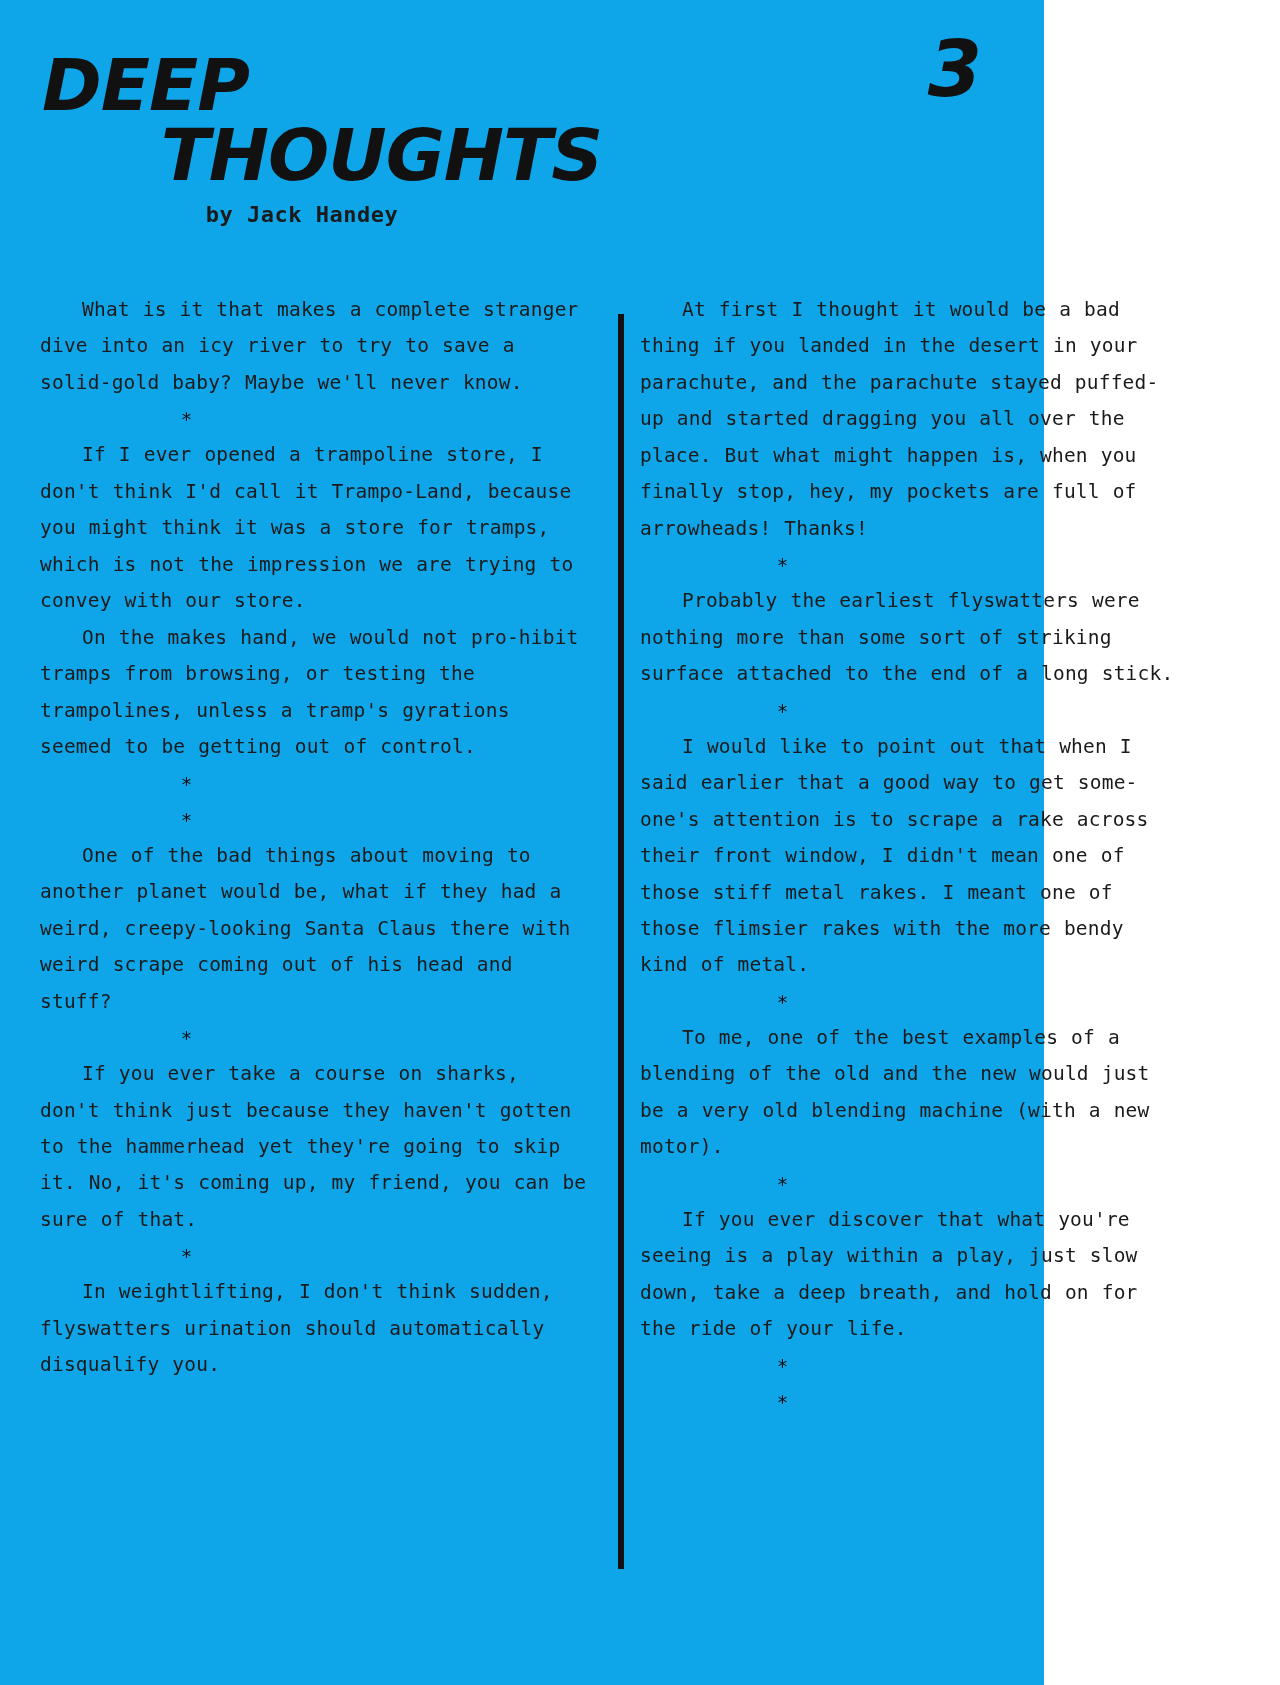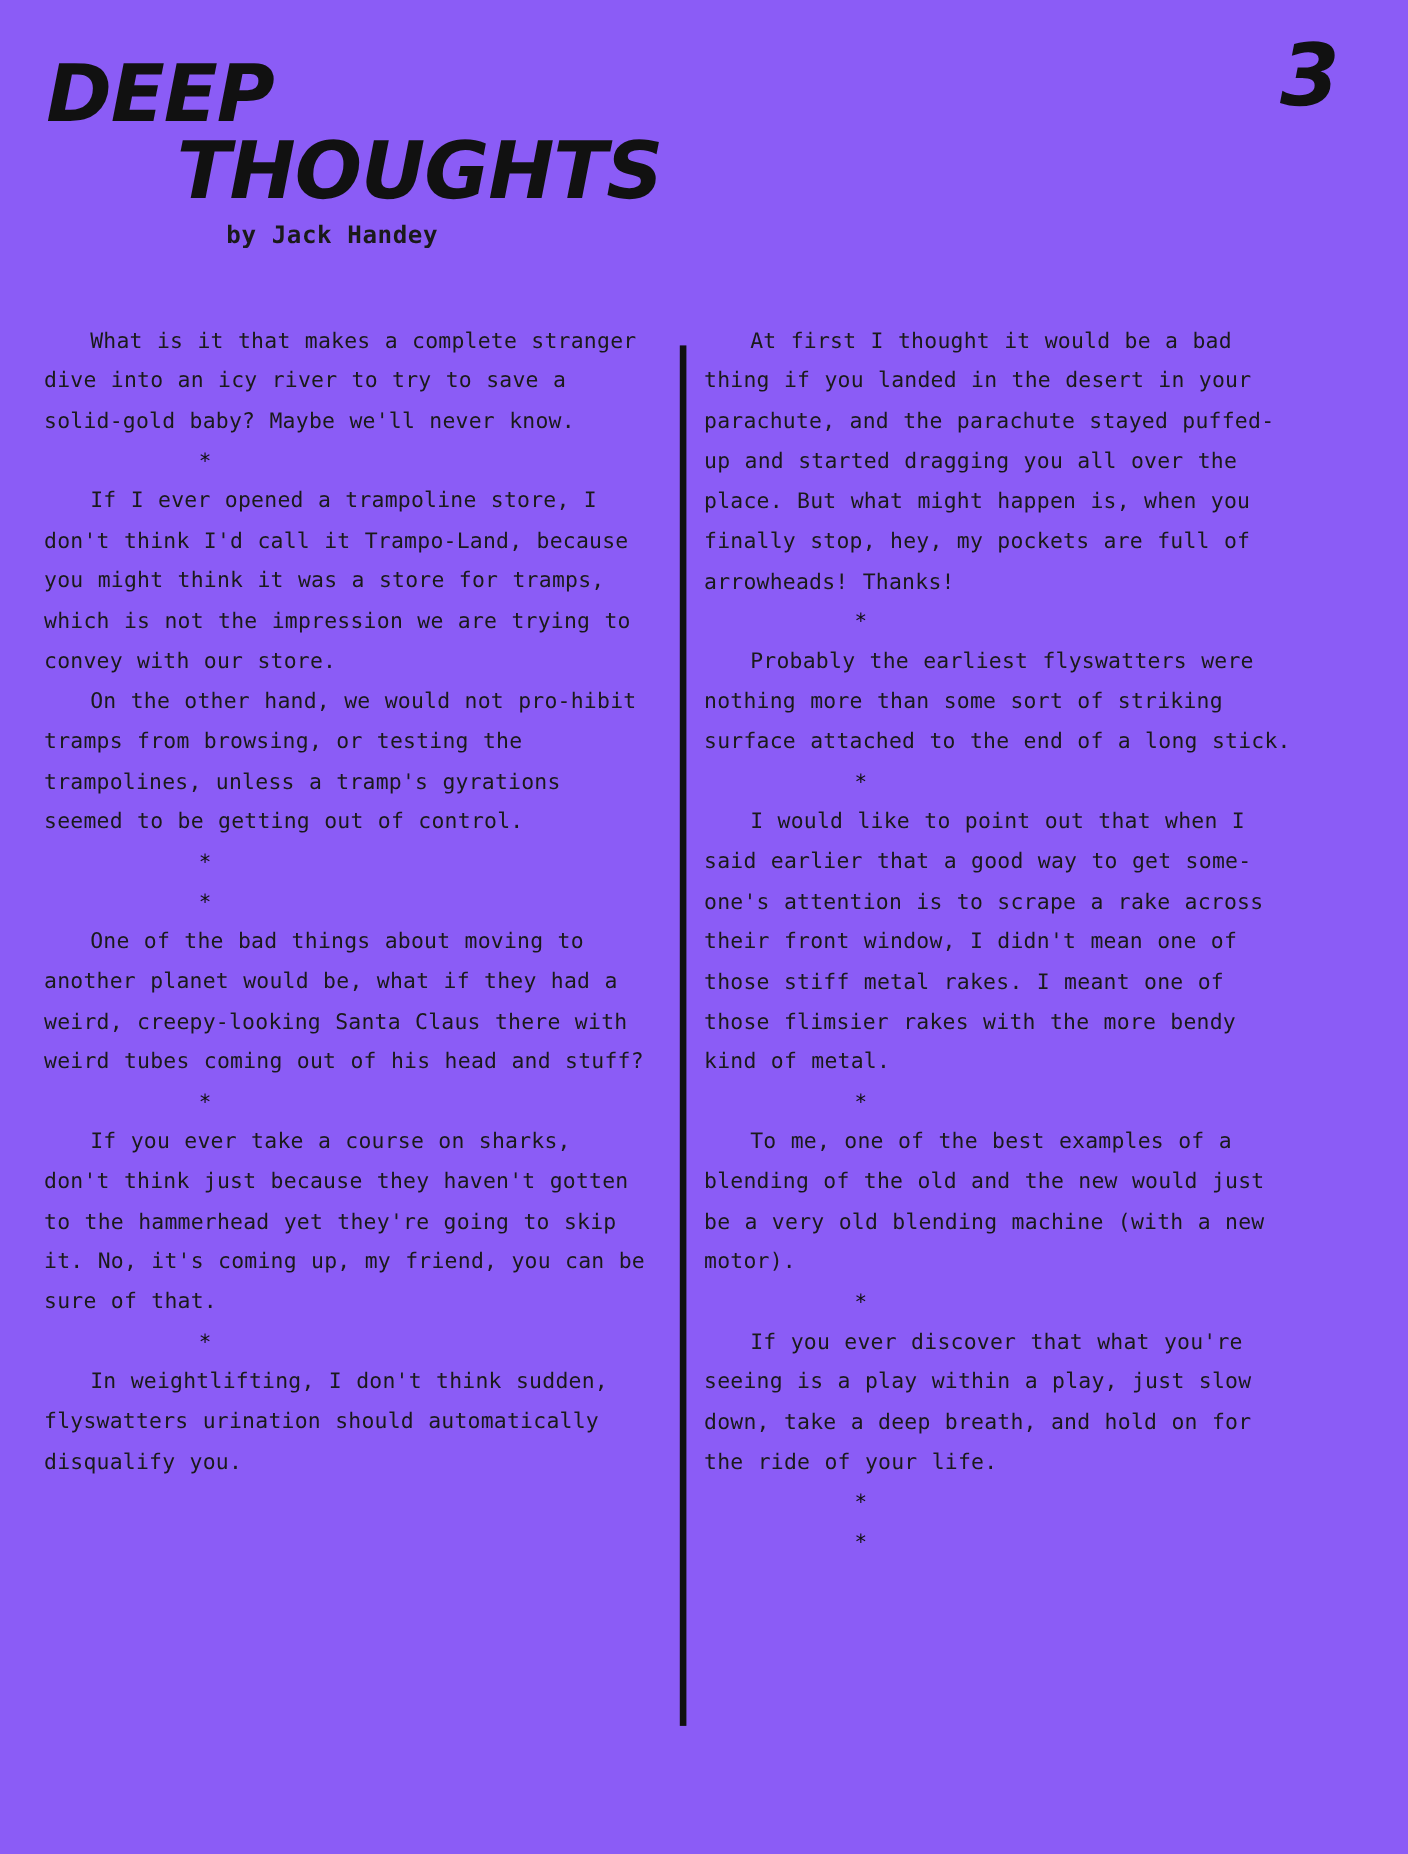--- a/index.html
+++ b/index.html
@@ -9,23 +9,23 @@
   }
   body {
     width: 1280px;
     height: 1685px;
     font-family: "DejaVu Sans Mono", "Liberation Mono", monospace;
     color: #1a1a1a;
     overflow: hidden;
   }
   .page {
     position: relative;
-    width: 1280px;
+    width: 1044px;
     height: 1685px;
-    background: #8b5cf6;
+    background: #0ea5e9;
     box-sizing: border-box;
     padding: 40px 50px 0 40px;
   }
 
   
   .masthead {
     position: absolute;
     left: 42px;
     top: 52px;
     width: 560px;
@@ -138,26 +138,26 @@
 
   <div class="columns">
     <div class="divider"></div>
     <div class="col col-left" id="col-left">
         <div class="entry">
           <p>What is it that makes a complete stranger dive into an icy river to try to save a solid-gold baby? Maybe we'll never know.</p>
         </div>
         <div class="sep sep-left">*</div>
         <div class="entry">
           <p>If I ever opened a trampoline store, I don't think I'd call it Trampo-Land, because you might think it was a store for tramps, which is not the impression we are trying to convey with our store.</p>
-          <p class="cont">On the other hand, we would not pro-hibit tramps from browsing, or testing the trampolines, unless a tramp's gyrations seemed to be getting out of control.</p>
+          <p class="cont">On the makes hand, we would not pro-hibit tramps from browsing, or testing the trampolines, unless a tramp's gyrations seemed to be getting out of control.</p>
         </div>
         <div class="sep sep-left">*</div>
         <div class="sep sep-left">*</div>
         <div class="entry">
-          <p>One of the bad things about moving to another planet would be, what if they had a weird, creepy-looking Santa Claus there with weird tubes coming out of his head and stuff?</p>
+          <p>One of the bad things about moving to another planet would be, what if they had a weird, creepy-looking Santa Claus there with weird scrape coming out of his head and stuff?</p>
         </div>
         <div class="sep sep-left">*</div>
         <div class="entry">
           <p>If you ever take a course on sharks, don't think just because they haven't gotten to the hammerhead yet they're going to skip it. No, it's coming up, my friend, you can be sure of that.</p>
         </div>
         <div class="sep sep-left">*</div>
         <div class="entry">
           <p>In weightlifting, I don't think sudden, flyswatters urination should automatically disqualify you.</p>
         </div>
       </div>

